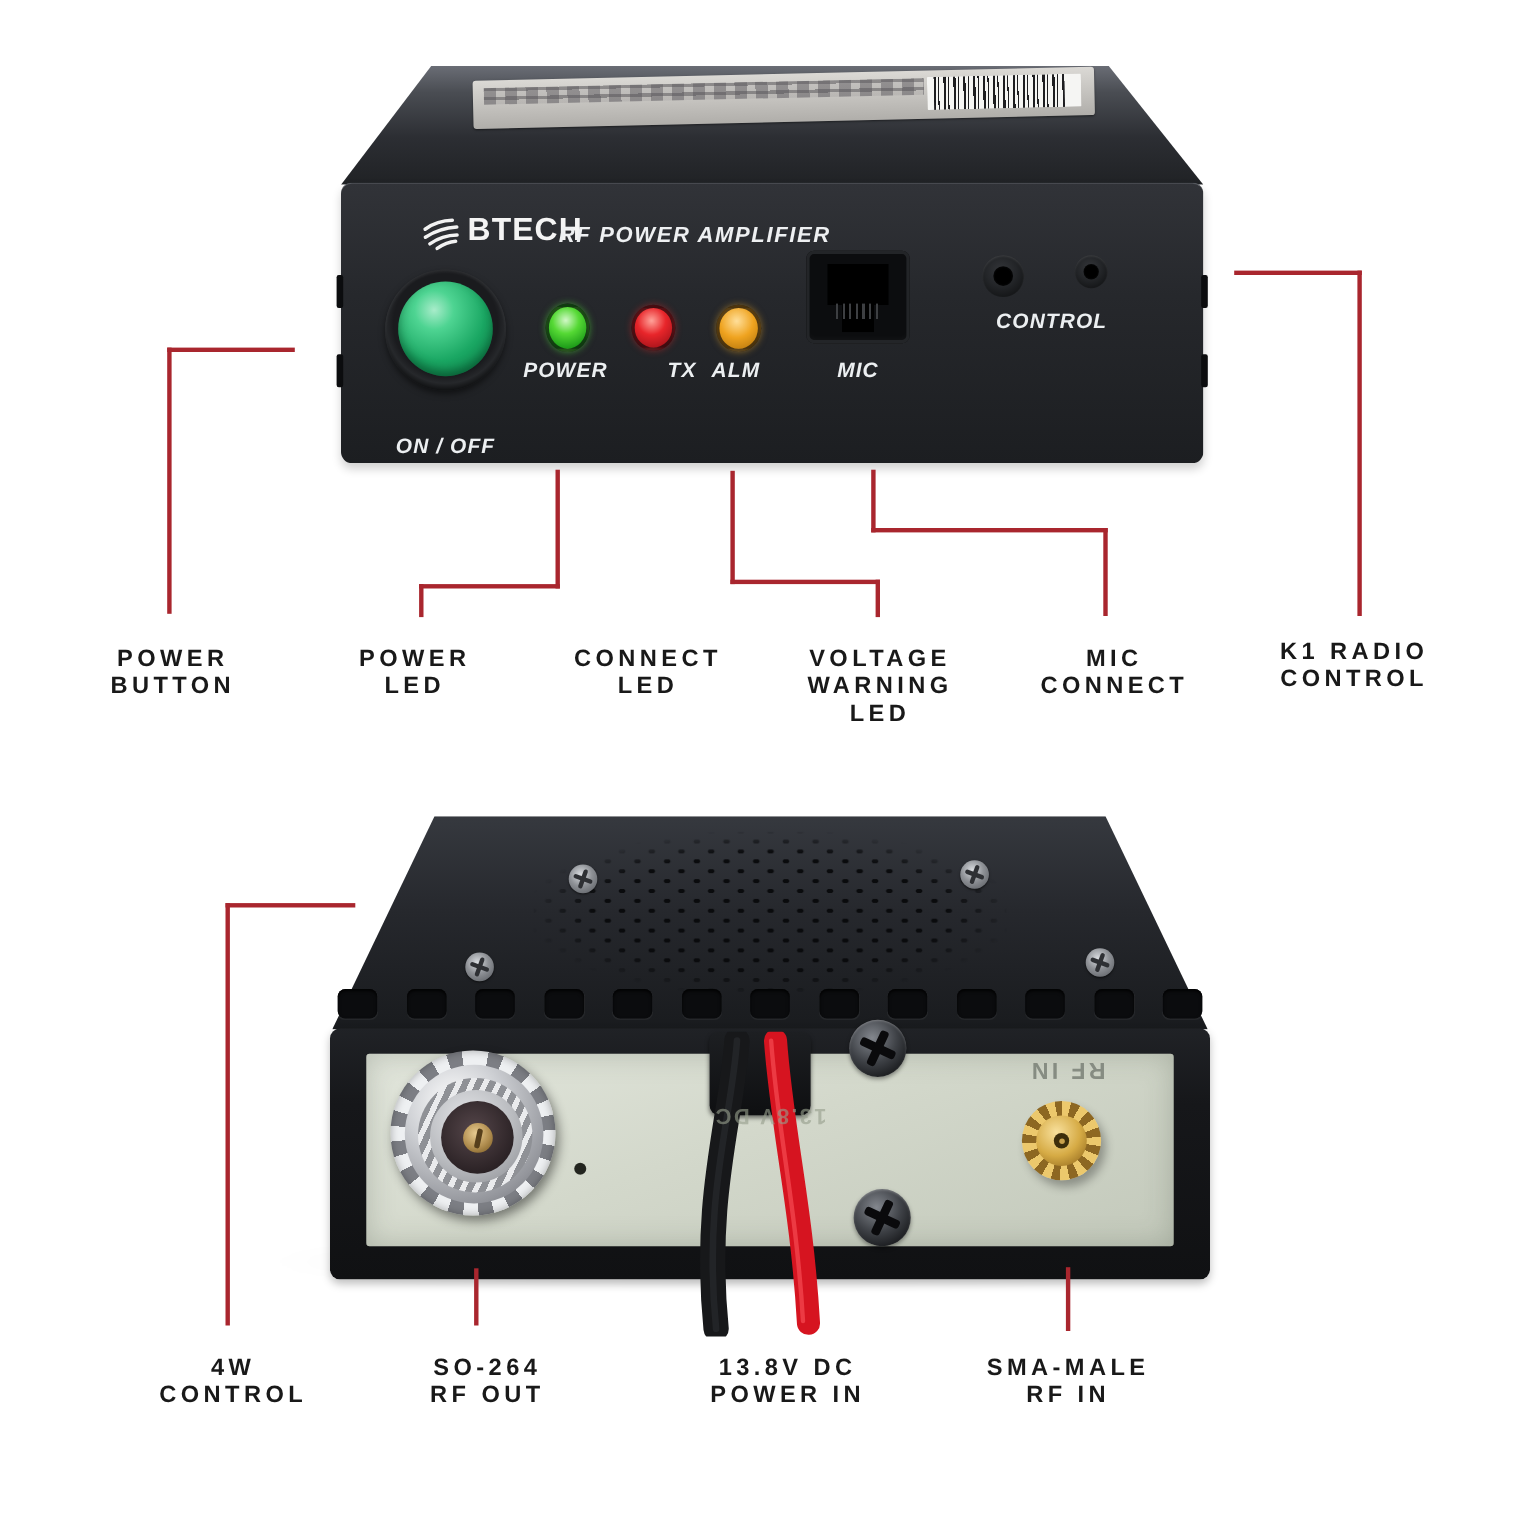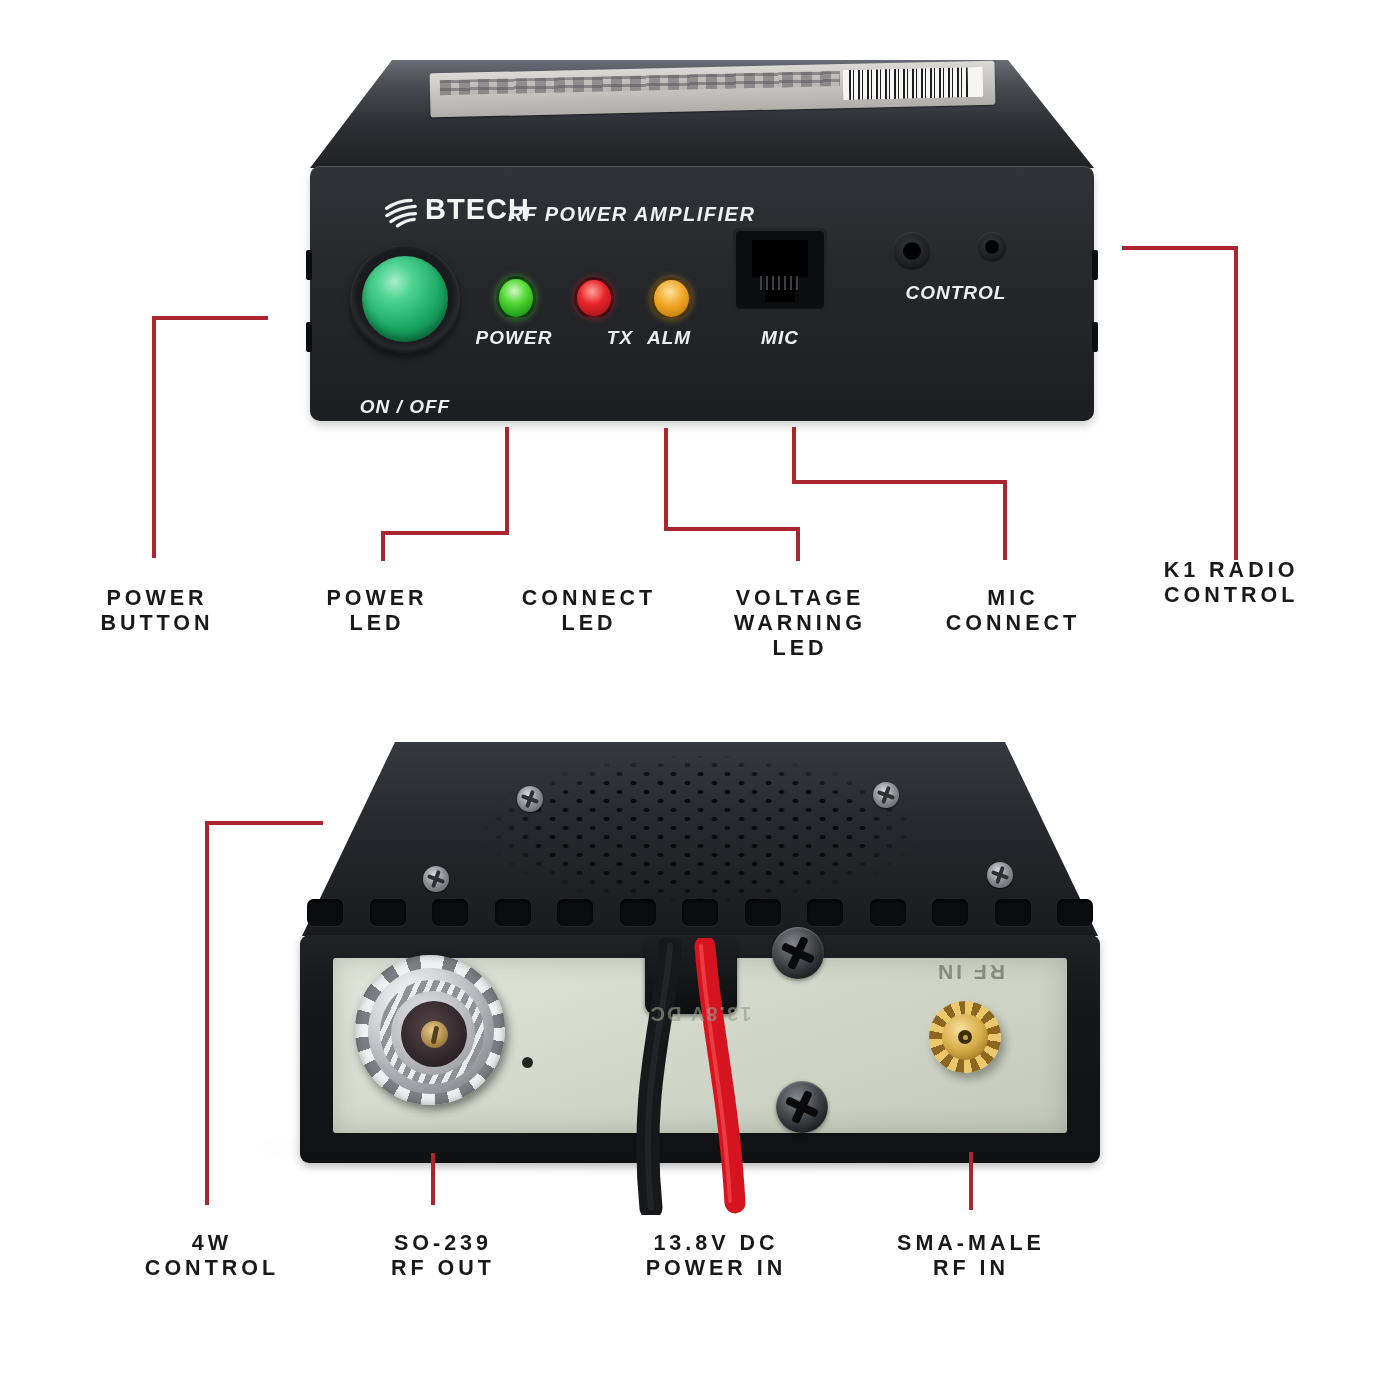--- a/index.html
+++ b/index.html
@@ -207,21 +207,21 @@
 BUTTON</div>
   <div class="clabel" style="left:377px;top:586px;">POWER
 LED</div>
   <div class="clabel" style="left:589px;top:586px;">CONNECT
 LED</div>
   <div class="clabel" style="left:800px;top:586px;">VOLTAGE
 WARNING
 LED</div>
   <div class="clabel" style="left:1013px;top:586px;">MIC
 CONNECT</div>
-  <div class="clabel" style="left:1231px;top:558px;text-align:right;">K1 RADIO
+  <div class="clabel" style="left:1231px;top:580px;">K1 RADIO
 CONTROL</div>
 
   <div class="rear-device">
     <div class="r-shadow"></div>
     <div class="r-top"></div>
     <div class="r-grille"></div>
     <div class="r-screw-top" style="left:222px;top:46px;"></div>
     <div class="r-screw-top" style="left:578px;top:42px;"></div>
     <div class="r-screw-top" style="left:128px;top:126px;"></div>
     <div class="r-screw-top" style="left:692px;top:122px;"></div>
@@ -274,20 +274,20 @@
     <div class="r-dc">13.8V DC</div>
   </div>
 
   <div class="cl" style="left:205px;top:821px;width:118px;height:4px;"></div>
   <div class="cl" style="left:205px;top:821px;width:4px;height:384px;"></div>
   <div class="cl" style="left:431px;top:1153px;width:4px;height:52px;"></div>
   <div class="cl" style="left:969px;top:1152px;width:4px;height:58px;"></div>
 
   <div class="clabel" style="left:212px;top:1231px;">4W
 CONTROL</div>
-  <div class="clabel" style="left:443px;top:1231px;">SO-239
+  <div class="clabel" style="left:443px;top:1231px;">SO-264
 RF OUT</div>
   <div class="clabel" style="left:716px;top:1231px;">13.8V DC
 POWER IN</div>
   <div class="clabel" style="left:971px;top:1231px;">SMA-MALE
 RF IN</div>
 
 </div>
 
 </body></html>

